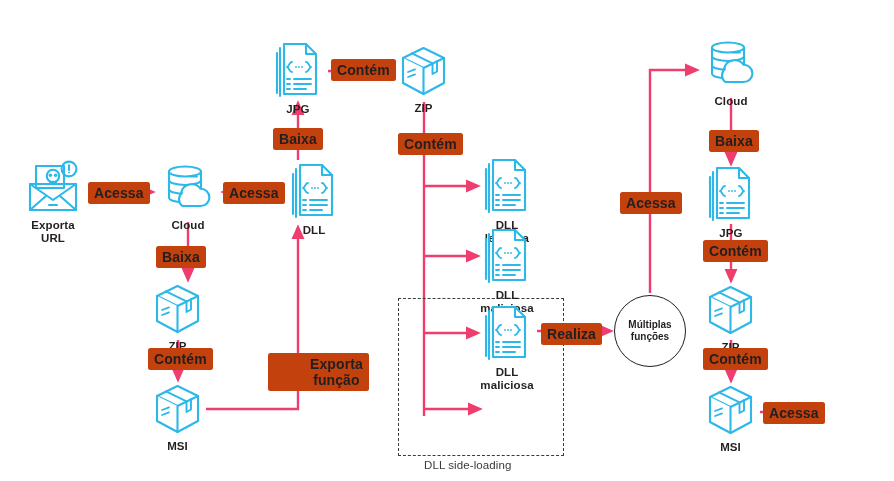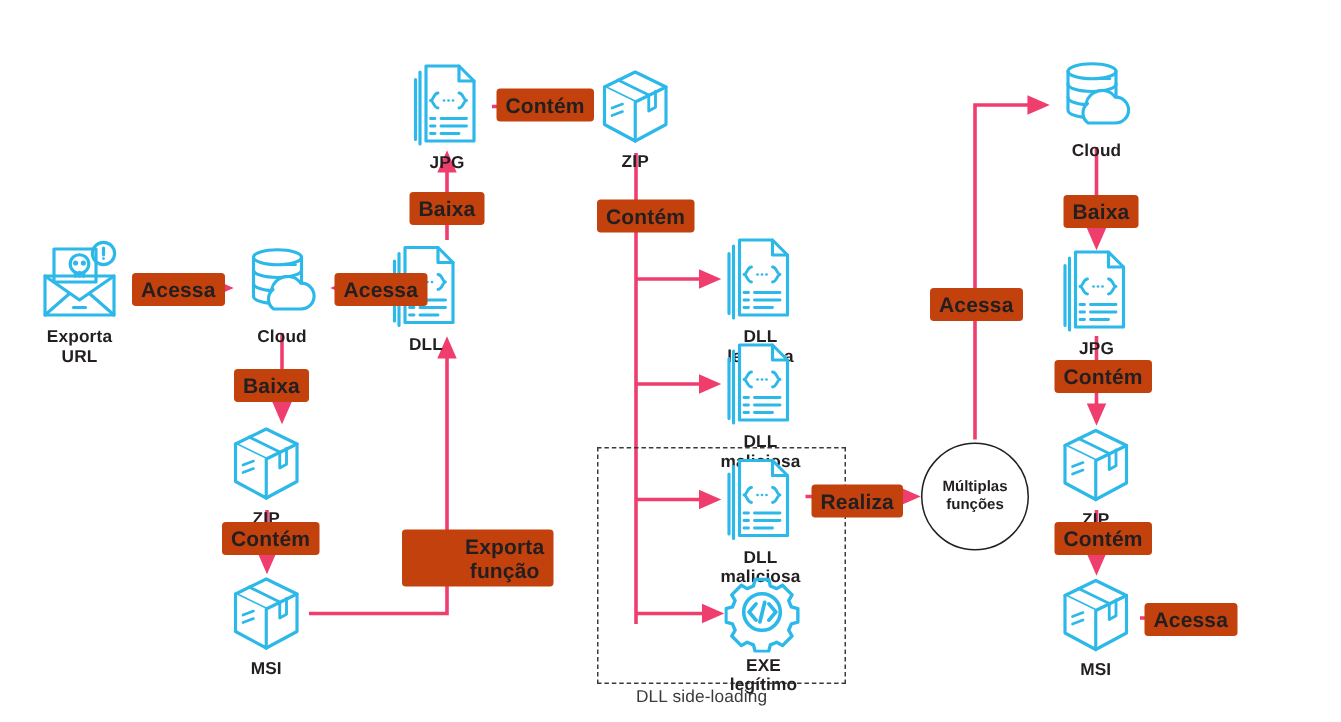--- a/index.html
+++ b/index.html
@@ -169,21 +169,21 @@
         <path d="M12,7.5 v26 c0,2.8 7.2,5 16,5 c8.8,0 16,-2.2 16,-5 v-26"></path>
         <path d="M12,16 c0,2.8 7.2,5 16,5 c8.8,0 16,-2.2 16,-5"></path>
         <path d="M12,25 c0,2.8 7.2,5 16,5 c8.8,0 16,-2.2 16,-5"></path>
         <path d="M34,12.5 h6 M34,21.5 h6 M34,30.5 h6" stroke-width="1.8"></path>
         <path d="M24,29 a11,11 0 0 1 19.6,-4.2 a8.6,8.6 0 0 1 8.8,8.6 a8.6,8.6 0 0 1 -8.6,8.6 h-18.4 a8.2,8.2 0 0 1 -0.4,-13" fill="#fff"></path>
       </svg>
     </span>
     <span class="caption">Cloud</span>
   </div>
 
-  <div class="node" style="left:258px; top:163px; width:52px;">
+  <div class="node" style="left:288px; top:163px; width:52px;">
     <span class="glyph">
       <svg width="52" height="58" viewBox="0 0 52 58" fill="none" stroke="#2cb8e8" stroke-width="2.1" stroke-linecap="round" stroke-linejoin="round">
         <path d="M12,2 h22 l10,10 v40 h-32 z" fill="#fff"></path>
         <path d="M8,6 v48 M5,11 v40"></path>
         <path d="M34,2 v10 h10"></path>
         <path d="M20,20 c-3,0 -3,5 -5,5 c2,0 2,5 5,5 M34,20 c3,0 3,5 5,5 c-2,0 -2,5 -5,5" stroke-width="1.9"></path>
         <circle cx="24" cy="25" r="0.9" fill="#2cb8e8" stroke="none"></circle>
         <circle cx="27" cy="25" r="0.9" fill="#2cb8e8" stroke="none"></circle>
         <circle cx="30" cy="25" r="0.9" fill="#2cb8e8" stroke="none"></circle>
         <path d="M15,37 h3 M22,37 h17 M15,42 h3 M22,42 h17 M15,47 h3 M22,47 h12" stroke-width="1.9"></path>
@@ -288,30 +288,20 @@
         <path d="M20,20 c-3,0 -3,5 -5,5 c2,0 2,5 5,5 M34,20 c3,0 3,5 5,5 c-2,0 -2,5 -5,5" stroke-width="1.9"></path>
         <circle cx="24" cy="25" r="0.9" fill="#2cb8e8" stroke="none"></circle>
         <circle cx="27" cy="25" r="0.9" fill="#2cb8e8" stroke="none"></circle>
         <circle cx="30" cy="25" r="0.9" fill="#2cb8e8" stroke="none"></circle>
         <path d="M15,37 h3 M22,37 h17 M15,42 h3 M22,42 h17 M15,47 h3 M22,47 h12" stroke-width="1.9"></path>
       </svg>
     </span>
     <span class="caption">DLL maliciosa</span>
   </div>
 
-  <div class="node" style="left:483px; top:383px; width:52px;">
-    <span class="glyph">
-      <svg width="52" height="52" viewBox="0 0 52 52" fill="none" stroke="#2cb8e8" stroke-width="2.4" stroke-linecap="round" stroke-linejoin="round">
-        <path d="M21.2,3 h9.6 l1.2,4.6 l4.5,1.9 l4.1,-2.4 l6.8,6.8 l-2.4,4.1 l1.9,4.5 l4.6,1.2 v9.6 l-4.6,1.2 l-1.9,4.5 l2.4,4.1 l-6.8,6.8 l-4.1,-2.4 l-4.5,1.9 l-1.2,4.6 h-9.6 l-1.2,-4.6 l-4.5,-1.9 l-4.1,2.4 l-6.8,-6.8 l2.4,-4.1 l-1.9,-4.5 l-4.6,-1.2 v-9.6 l4.6,-1.2 l1.9,-4.5 l-2.4,-4.1 l6.8,-6.8 l4.1,2.4 l4.5,-1.9 z" transform="translate(0.5,0.5) scale(0.94)"></path>
-        <circle cx="25" cy="25" r="12.2"></circle>
-        <path d="M21,19.6 L16.4,25 L21,30.4 M29.6,19.6 L34.2,25 L29.6,30.4 M26.8,18.6 L23.6,31.6" stroke-width="2.5"></path>
-      </svg>
-    </span>
-    <span class="caption">EXE legítimo</span>
-  </div>
 
   <div class="node" style="left:700px; top:40px; width:62px;">
     <span class="glyph">
       <svg width="62" height="52" viewBox="0 0 62 52" fill="none" stroke="#2cb8e8" stroke-width="2.1" stroke-linecap="round" stroke-linejoin="round">
         <ellipse cx="28" cy="7.5" rx="16" ry="5"></ellipse>
         <path d="M12,7.5 v26 c0,2.8 7.2,5 16,5 c8.8,0 16,-2.2 16,-5 v-26"></path>
         <path d="M12,16 c0,2.8 7.2,5 16,5 c8.8,0 16,-2.2 16,-5"></path>
         <path d="M12,25 c0,2.8 7.2,5 16,5 c8.8,0 16,-2.2 16,-5"></path>
         <path d="M34,12.5 h6 M34,21.5 h6 M34,30.5 h6" stroke-width="1.8"></path>
         <path d="M24,29 a11,11 0 0 1 19.6,-4.2 a8.6,8.6 0 0 1 8.8,8.6 a8.6,8.6 0 0 1 -8.6,8.6 h-18.4 a8.2,8.2 0 0 1 -0.4,-13" fill="#fff"></path>

